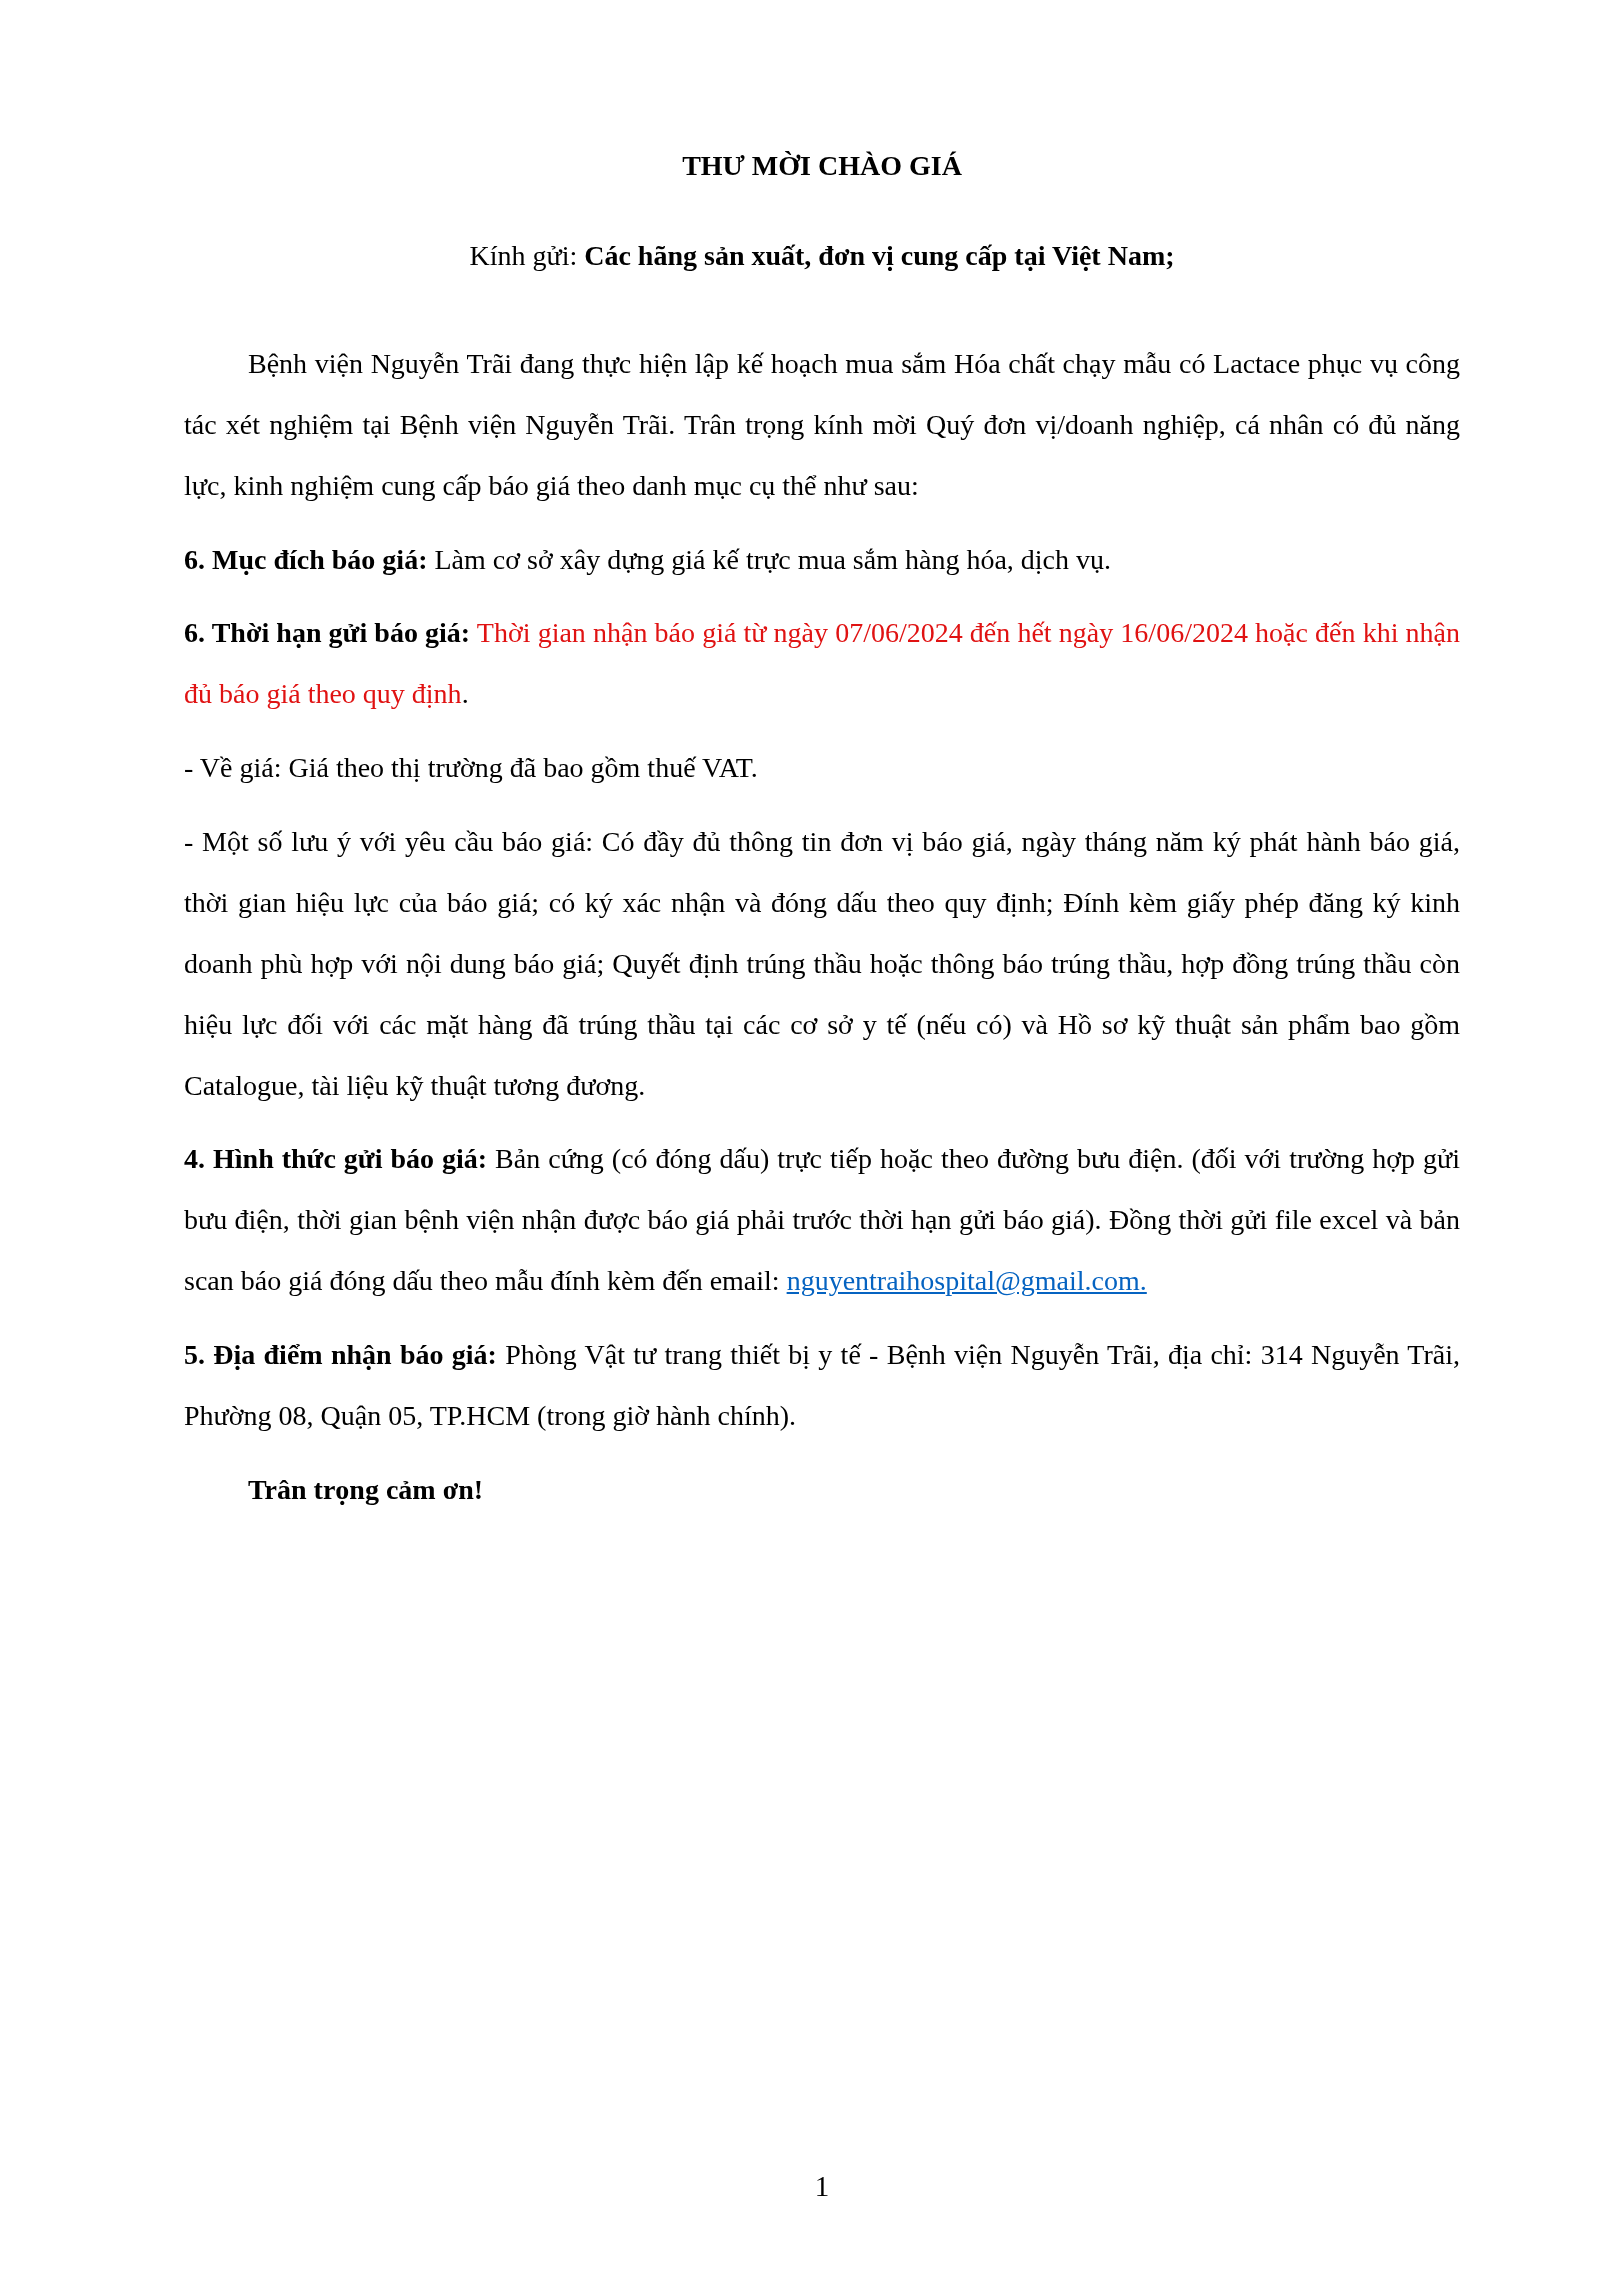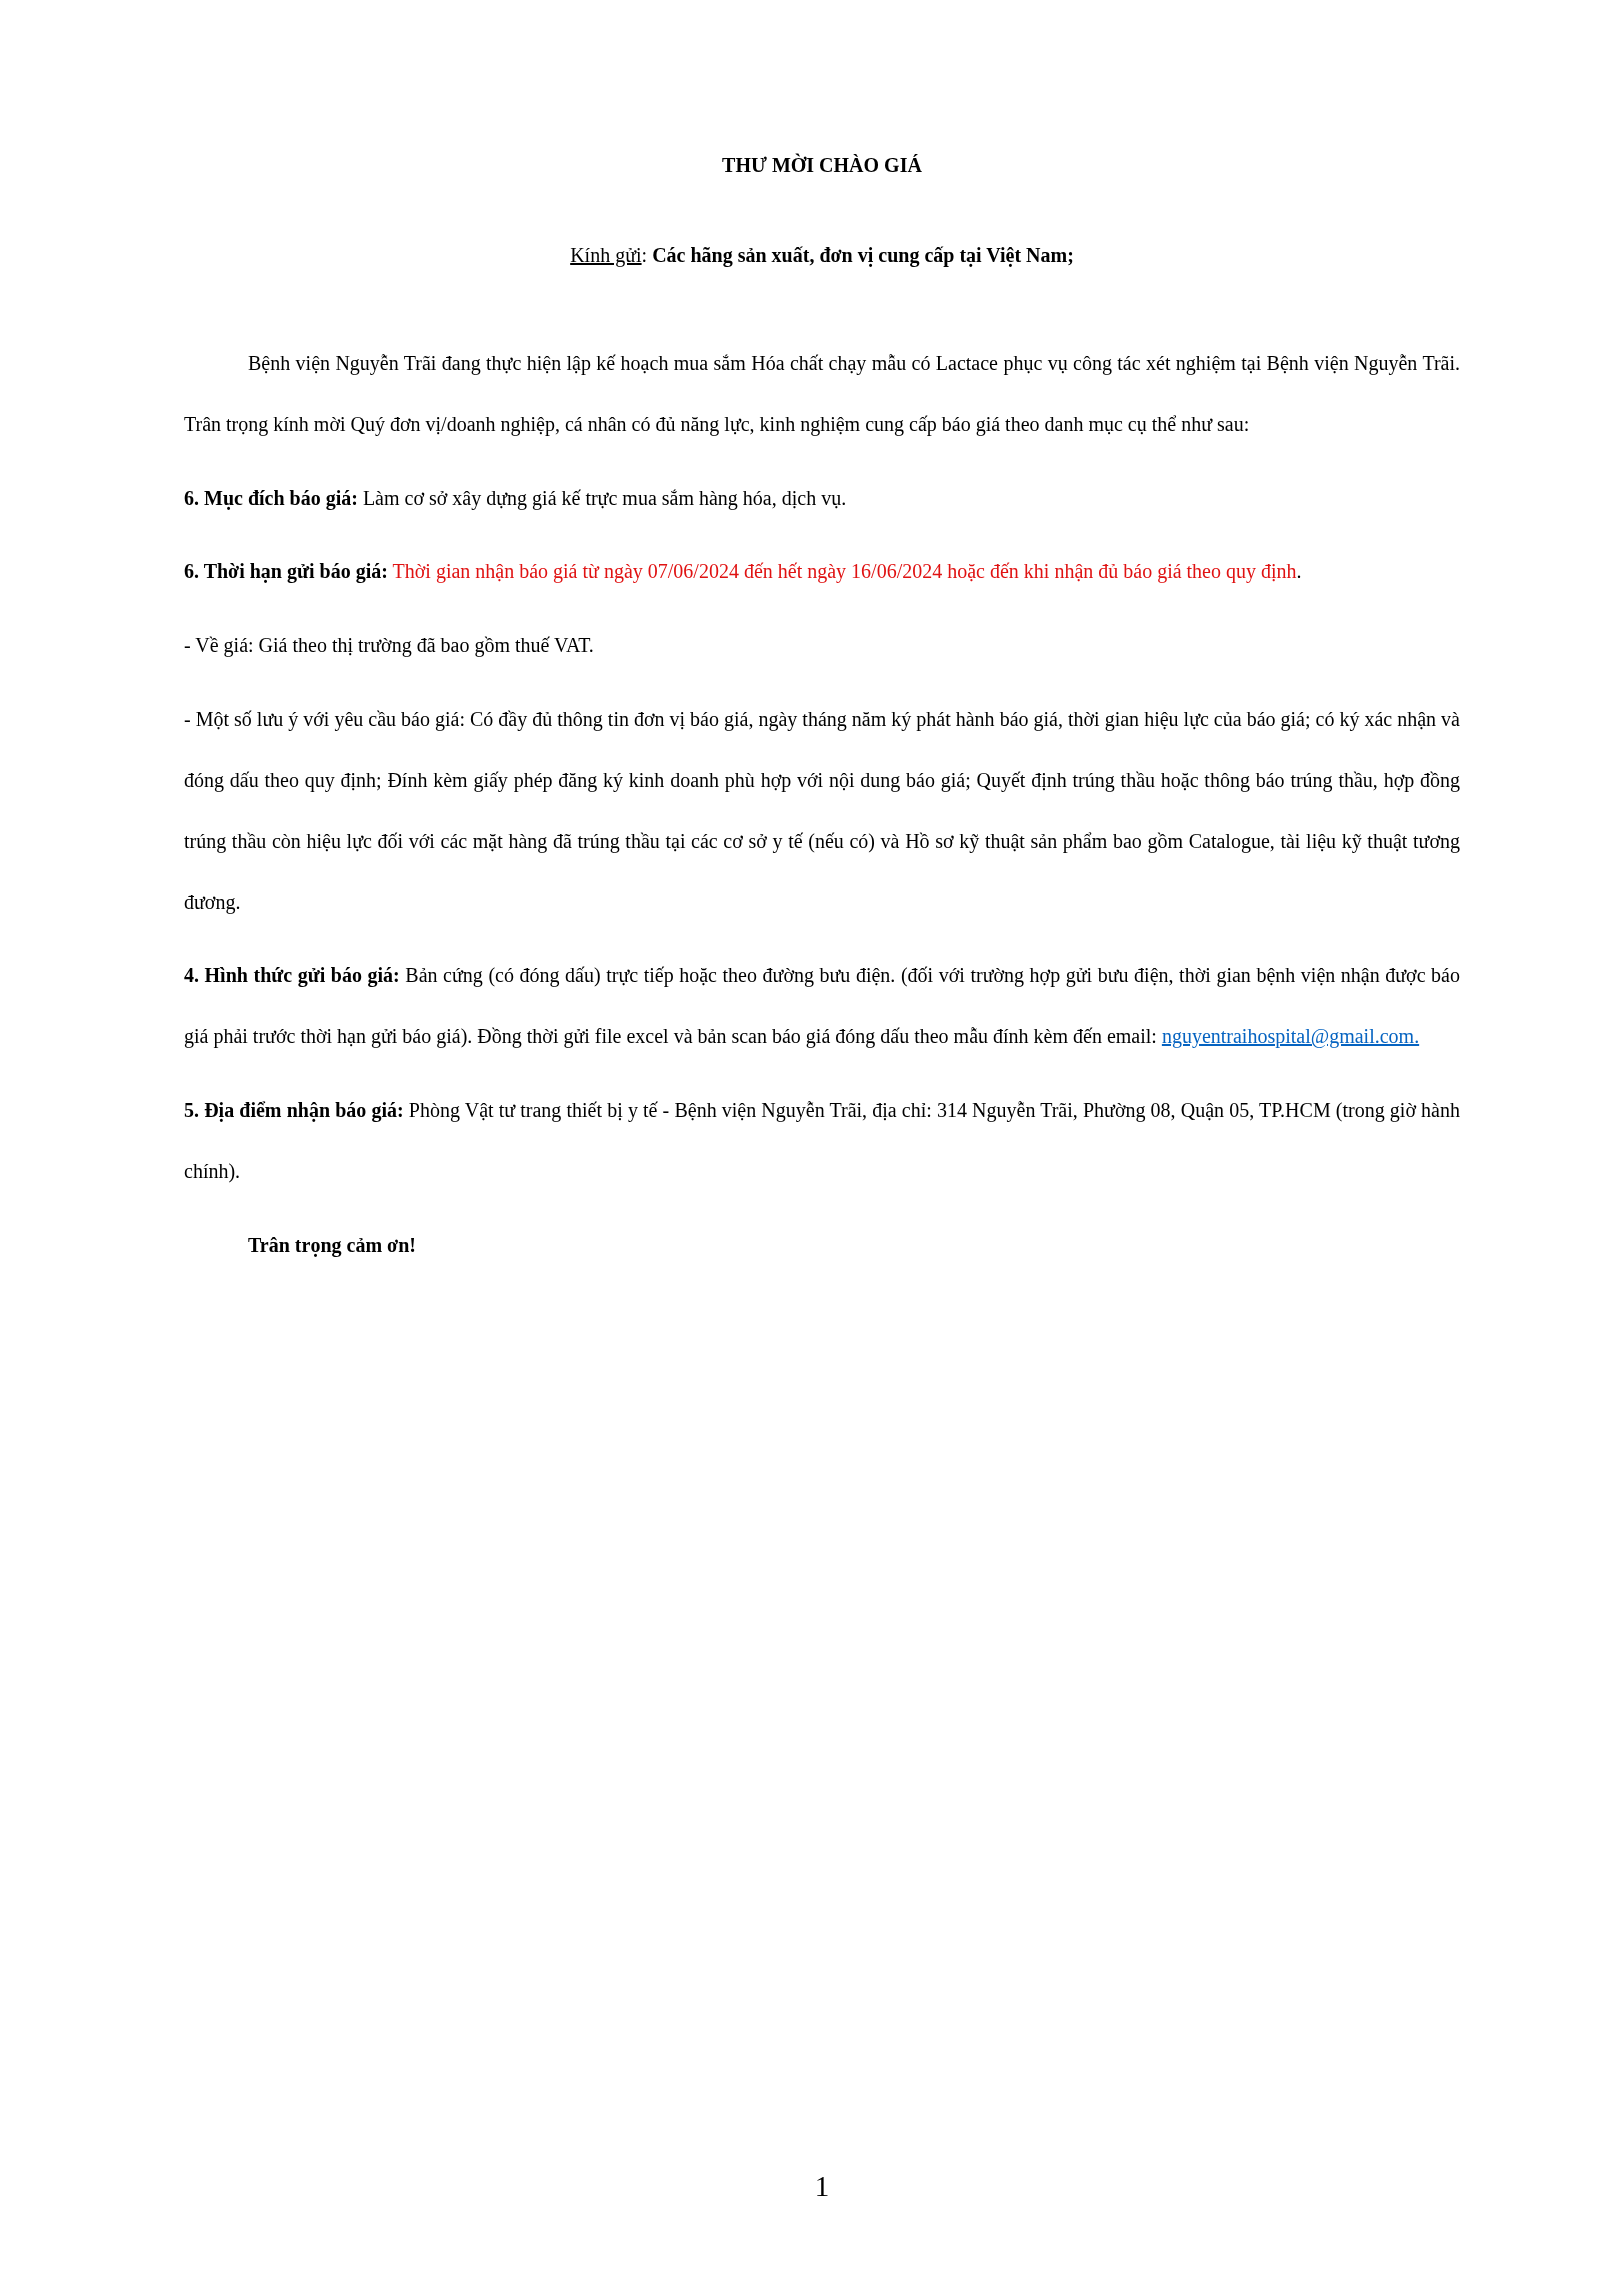--- a/index.html
+++ b/index.html
@@ -23,21 +23,21 @@
     overflow:hidden;
   }
   .doc{
     position:absolute;
     left:184px;
     top:135px;
     width:1276px;
   }
   .doc p{
     margin:0 0 12.7px 0;
-    font-size:20px;
+    font-size:28px;
     line-height:61px;
     text-align:justify;
     color:var(--text);
   }
   .title{
     font-size:43px;
     font-weight:bold;
     line-height:55px;
     text-align:center !important;
     margin:0 0 29px 0 !important;
@@ -45,21 +45,21 @@
   .subtitle{
     font-size:34px;
     line-height:61px;
     text-align:center !important;
     margin:0 0 47px 0 !important;
   }
   .indent{
     text-indent:64px;
   }
   .bold{font-weight:bold;}
-  .underline{text-decoration:underline;}
+  .underline{}
   .red{color:var(--red);}
   a.link{
     color:var(--link);
     text-decoration:underline;
     cursor:pointer;
   }
   .footer{
     position:absolute;
     left:184px;
     width:1276px;

